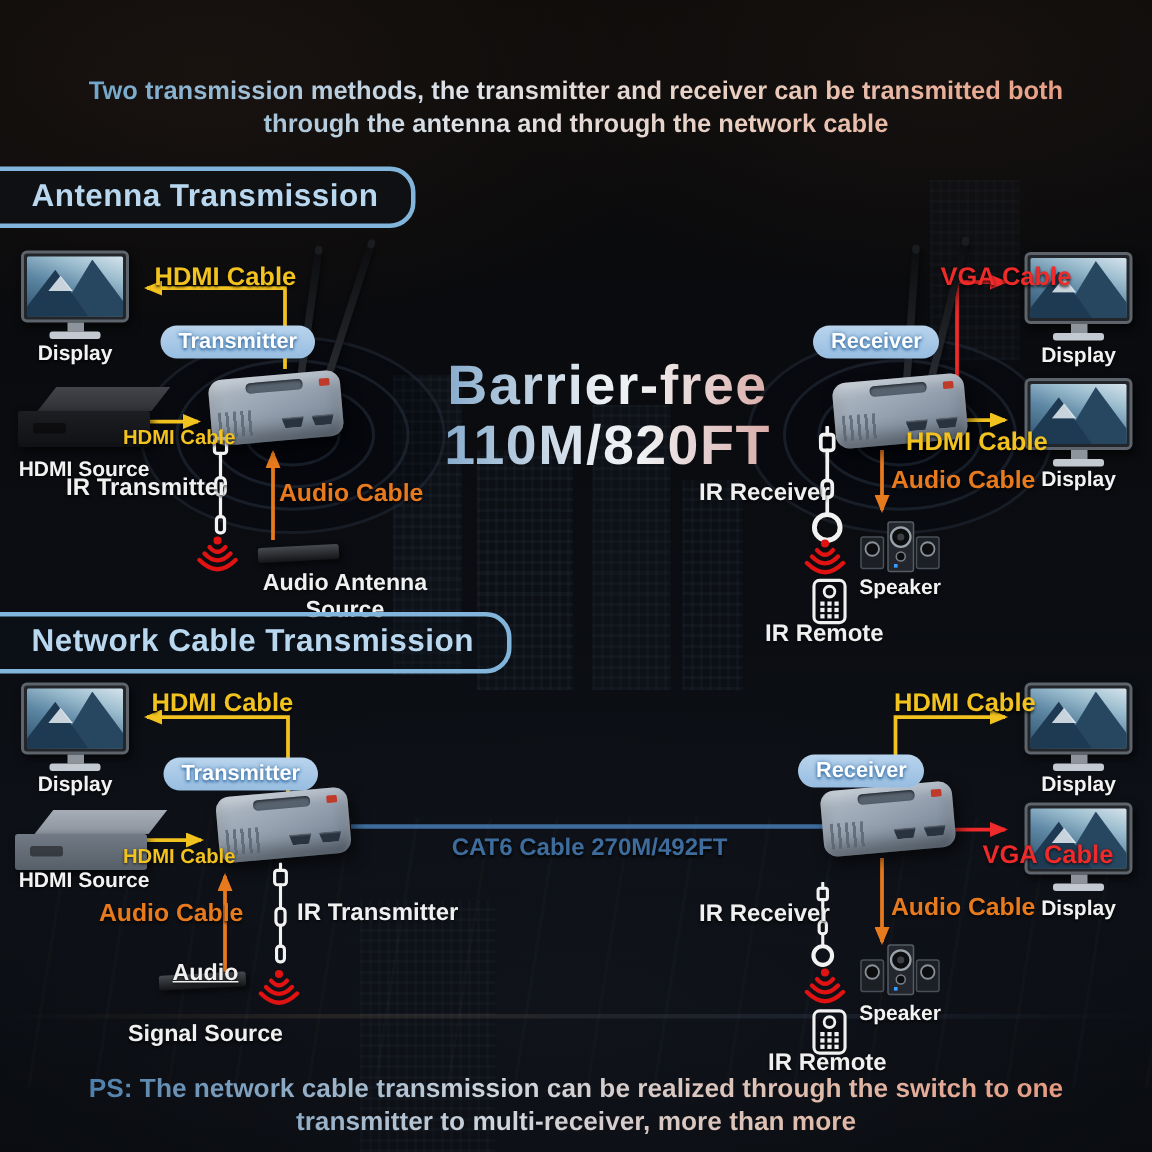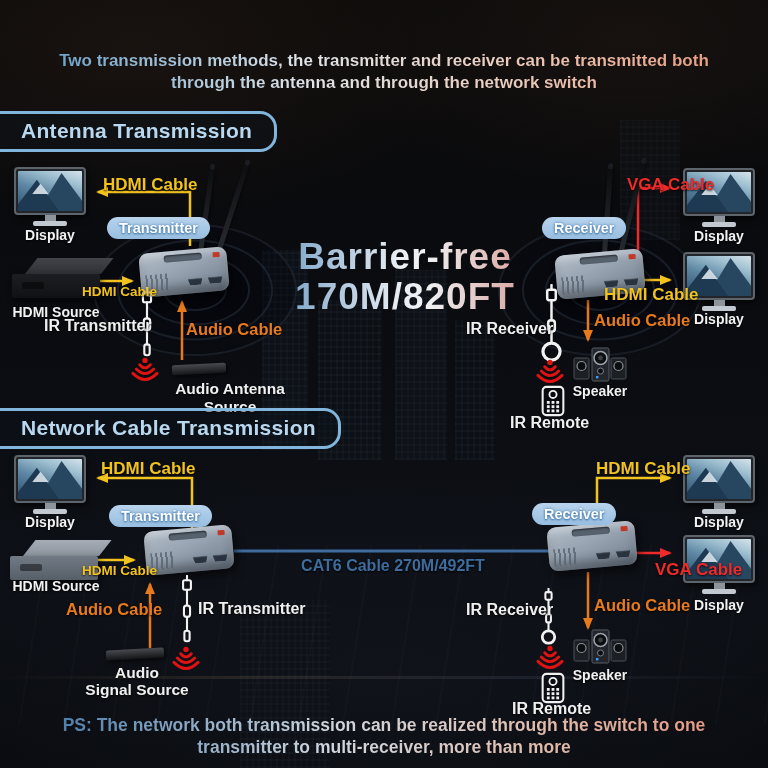--- a/index.html
+++ b/index.html
@@ -113,21 +113,21 @@
 
   <div class="bg-el bld" style="left:262px;top:250px;width:46px;height:200px;background-color:#10151d;opacity:.55;"></div>
   <div class="bg-el bld" style="left:318px;top:300px;width:64px;height:160px;background-color:#0e1319;opacity:.6;"></div>
   <div class="bg-el bld" style="left:395px;top:270px;width:52px;height:190px;background-color:#11161e;opacity:.5;"></div>
   <div class="bg-el bld" style="left:455px;top:320px;width:40px;height:140px;background-color:#0d1117;opacity:.6;"></div>
   <div class="bg-el bld" style="left:240px;top:600px;width:90px;height:168px;background-color:#0e1117;opacity:.45;"></div>
   <div class="bg-el bld" style="left:620px;top:120px;width:60px;height:120px;background-color:#12161c;opacity:.35;"></div>
   <div class="bg-el streaks"></div>
   <div class="bg-el hstreak"></div>
 
-  <p class="subtitle">Two transmission methods, the transmitter and receiver can be transmitted both through the antenna and through the network switch</p>
+  <p class="subtitle">Two transmission methods, the transmitter and receiver can be transmitted both through the antenna and through the network cable</p>
 
   <div class="section-head" style="top:111px;">Antenna Transmission</div>
   <div class="section-head" style="top:408px;">Network Cable Transmission</div>
 
   <div class="waves" style="left:95px;top:226px;">
     <div class="wave wv1"></div>
       <div class="wave wv2"></div>
     <div class="wave wv3"></div>
       <div class="wave wv4"></div>
   </div>
@@ -313,21 +313,21 @@
   <span class="lbl w ctr" style="left:565px;top:383px;width:70px;">Speaker</span>
 
   <span class="lbl y" style="left:103px;top:175px;">HDMI Cable</span>
   <span class="lbl ysm" style="left:82px;top:284px;">HDMI Cable</span>
   <span class="lbl o" style="left:186px;top:320px;">Audio Cable</span>
   <span class="lbl r" style="left:594px;top:175px;">VGA Cable</span>
   <span class="lbl y" style="left:604px;top:285px;">HDMI Cable</span>
   <span class="lbl o" style="left:594px;top:311px;">Audio Cable</span>
 
   <div class="barrier" style="top:236px;">Barrier-free</div>
-  <div class="barrier" style="top:276px;">170M/820FT</div>
+  <div class="barrier" style="top:276px;">110M/820FT</div>
 
   <div class="monitor" style="left:14px;top:455px;">
     <div class="mon-frame">
         <div class="mon-screen">
           <div class="mtn m-b"></div>
           <div class="mtn m-a"></div>
           <div class="m-snow"></div>
         </div>
       </div>
     <div class="mon-neck"></div>
@@ -385,21 +385,21 @@
 
   <div class="srcbox gray" style="left:10px;top:540px;">
     <div class="src-top"></div>
     <div class="src-front">
         <span class="src-dot"></span>
       </div>
   </div>
   <span class="lbl w ctr" style="left:-2px;top:578px;width:116px;">HDMI Source</span>
 
   <div class="soundbar" style="left:106px;top:649px;width:58px;"></div>
-  <span class="lbl wxs ctr" style="left:92px;top:664px;width:90px;">Audio</span>
+  <span class="lbl wxs ctr" style="left:92px;top:640px;width:90px;text-decoration:underline;">Audio</span>
   <span class="lbl wxs ctr" style="left:82px;top:681px;width:110px;">Signal Source</span>
 
   <svg class="icon" style="left:177px;top:575px;" width="20" height="68" viewBox="0 0 22 78">
     <g stroke="#f2f2f2" fill="none" stroke-width="2.4" stroke-linecap="round">
       <path d="M11 1 V6"></path>
         <rect x="6.5" y="6" width="9" height="11" rx="2"></rect>
       <path d="M11 17 V35"></path>
         <rect x="7.5" y="35" width="7" height="13" rx="3"></rect>
       <path d="M11 48 V64"></path>
         <rect x="8" y="64" width="6" height="12" rx="2.5"></rect>
@@ -465,15 +465,15 @@
   <span class="lbl w ctr" style="left:565px;top:667px;width:70px;">Speaker</span>
 
   <span class="lbl y" style="left:101px;top:459px;">HDMI Cable</span>
   <span class="lbl ysm" style="left:82px;top:563px;">HDMI Cable</span>
   <span class="lbl o" style="left:66px;top:600px;">Audio Cable</span>
   <span class="lbl cat6 ctr" style="left:283px;top:557px;width:220px;">CAT6 Cable 270M/492FT</span>
   <span class="lbl y" style="left:596px;top:459px;">HDMI Cable</span>
   <span class="lbl r" style="left:622px;top:560px;">VGA Cable</span>
   <span class="lbl o" style="left:594px;top:596px;">Audio Cable</span>
 
-  <p class="ps">PS: The network both transmission can be realized through the switch to one transmitter to multi-receiver, more than more</p>
+  <p class="ps">PS: The network cable transmission can be realized through the switch to one transmitter to multi-receiver, more than more</p>
 
 </div>
 
 </body></html>

